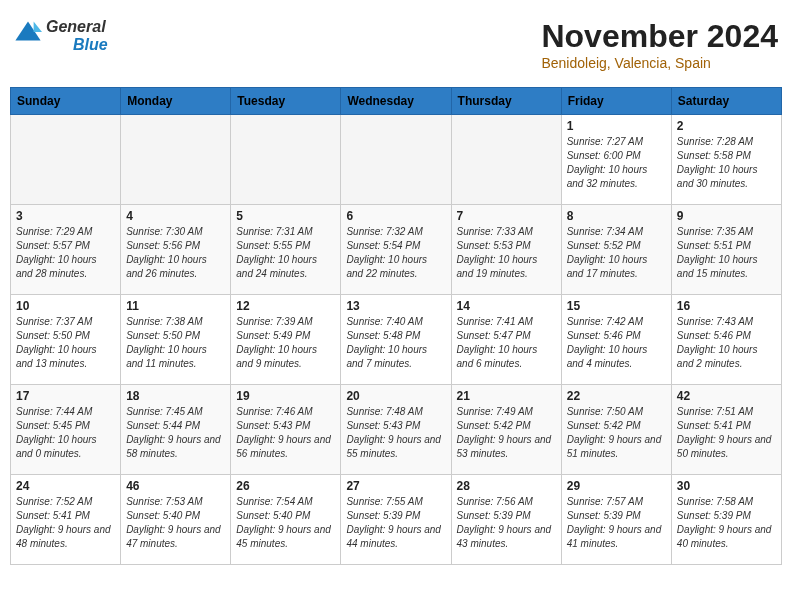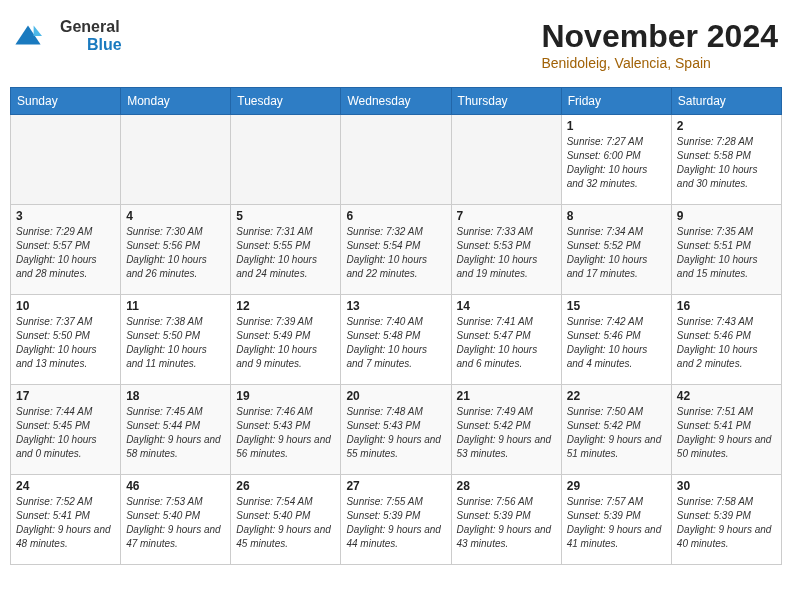--- a/index.html
+++ b/index.html
@@ -12,22 +12,22 @@
     }
     .header {
       display: flex;
       justify-content: space-between;
       align-items: flex-start;
       margin-bottom: 8px;
       padding: 8px 4px;
     }
     .logo {
       display: flex;
-      align-items: center;
-      gap: 18px;
+      gap: 4px;
+      font-style: italic;
     }
     .logo-text {
       display: flex;
       flex-direction: column;
       font-weight: bold;
       font-size: 16px;
       line-height: 1.1;
     }
     .logo-general { color: #333; }
     .logo-blue { color: #1a7abf; margin-left: 27px; }
@@ -47,25 +47,25 @@
       font-size: 14px;
       color: #a16207;
     }
     .calendar {
       width: 100%;
       border-collapse: collapse;
       font-size: 11px;
     }
     .calendar th {
       background-color: #2e7dc5;
-      color: #ffffff;
+      color: #000000;
       text-align: left;
       padding: 6px 6px;
       font-size: 12px;
-      font-weight: normal;
+      font-weight: bold;
       border: 1px solid #2266a8;
     }
     .calendar td {
       border: 1px solid #ccc;
       vertical-align: top;
       padding: 4px 5px;
       width: 110px;
       height: 90px;
       background: #fff;
     }

